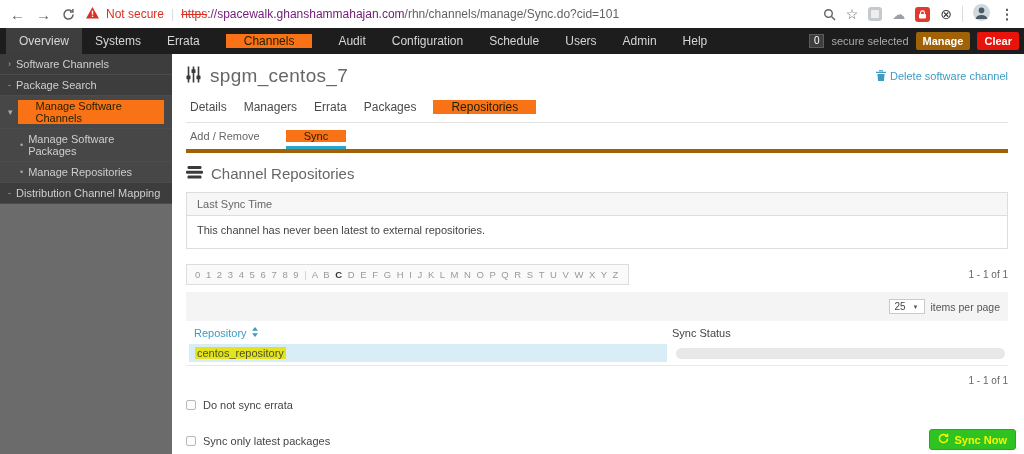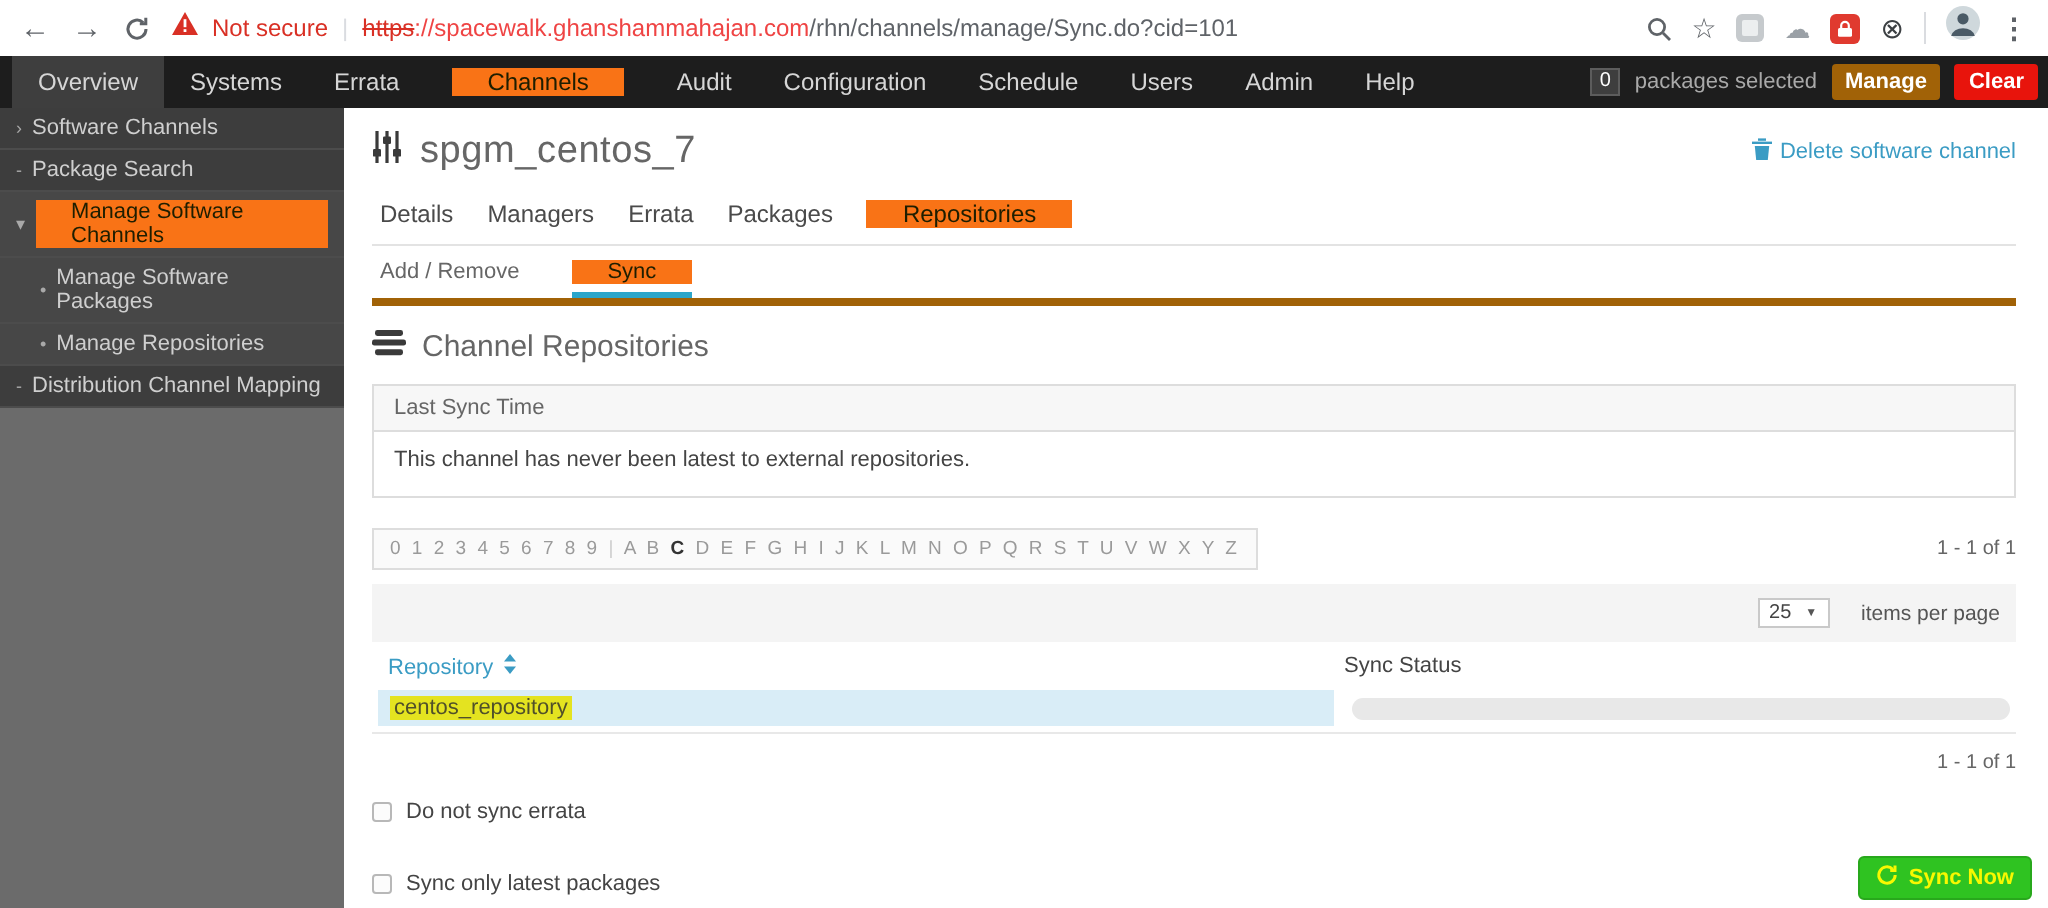--- a/index.html
+++ b/index.html
@@ -7,21 +7,21 @@
   .screen { width:1024px; height:454px; position:relative; overflow:hidden; background:#fff; }
 
   
   .browser-bar { height:28px; display:flex; align-items:center; padding:0 10px; gap:11px; background:#fff; }
   .bicon { color:#5f6368; font-size:15px; line-height:1; cursor:pointer; display:flex; align-items:center; }
   .url-area { display:flex; align-items:center; gap:7px; flex:1; min-width:0; }
   .not-secure { color:#d93025; font-size:12px; }
   .url-sep { color:#dadce0; font-size:12px; }
   .url { font-size:12px; white-space:nowrap; }
   .url .scheme { color:#d93025; text-decoration:line-through; }
-  .url .host { color:#ef4444; }
+  .url .host { color:#701a75; }
   .url .path { color:#5f6368; }
   .browser-right { margin-left:auto; display:flex; align-items:center; gap:10px; }
   .ext-pdf { width:14px; height:14px; border-radius:3px; background:#c6cacd; position:relative; }
   .ext-pdf::after { content:""; position:absolute; left:3px; top:3px; width:8px; height:8px; background:#eceeef; border-radius:1px; }
   .ext-lock { width:15px; height:15px; border-radius:3px; background:#e03a2f; display:flex; align-items:center; justify-content:center; }
   .glyph-cloud { color:#9aa0a6; font-size:13px; }
   .glyph-cx { color:#3c4043; font-size:14px; }
   .glyph-star { color:#5f6368; font-size:14px; }
   .glyph-dots { color:#5f6368; font-size:14px; font-weight:bold; }
   .bdivider { width:1px; height:16px; background:#dadce0; }
@@ -64,21 +64,21 @@
   .panel-head { background:#f7f7f7; border-bottom:1px solid #ddd; padding:5px 10px; font-size:11px; color:#666; }
   .panel-body { padding:8px 10px 12px; font-size:11px; color:#444; }
 
   .alpha-row { display:flex; justify-content:space-between; align-items:center; margin-top:15px; }
   .alpha-box { border:1px solid #ddd; background:#fafafa; padding:4px 8px; font-size:9.5px; color:#9a9a9a; letter-spacing:1.5px; white-space:nowrap; }
   .alpha-box .sep { color:#ccc; }
   .alpha-active { color:#333; font-weight:bold; }
   .pg { font-size:10px; color:#666; }
 
   .table-wrap { margin-top:7px; border-bottom:1px solid #e8e8e8; }
-  .table-toolbar { background:#f4f4f4; padding:7px 8px; display:flex; justify-content:flex-end; align-items:center; gap:16px; }
+  .table-toolbar { background:#f4f4f4; padding:7px 8px; display:flex; justify-content:flex-end; align-items:center; gap:6px; }
   .select-box { border:1px solid #c9c9c9; background:#fff; font-size:10px; color:#444; padding:1px 5px; display:flex; align-items:center; justify-content:space-between; width:36px; cursor:pointer; }
   .select-box .caret { font-size:6px; color:#555; }
   .ipp { font-size:10.5px; color:#555; }
   .thead { display:flex; padding:6px 8px 5px 8px; font-size:11px; }
   .th-repo { width:478px; color:#3b9cc4; display:flex; align-items:center; gap:4px; cursor:pointer; }
   .th-status { color:#444; }
   .trow { display:flex; padding:0 3px 3px 3px; }
   .td-repo { width:478px; background:#d9edf7; padding:3px 6px; font-size:11px; }
   .repo-link { background:#e4e320; color:#50502a; cursor:pointer; padding:0 2px; }
   .td-status { flex:1; display:flex; align-items:center; padding-left:9px; }
@@ -173,21 +173,21 @@
         <span>Users</span>
       </div>
     <div class="nav-item">
         <span>Admin</span>
       </div>
     <div class="nav-item">
         <span>Help</span>
       </div>
     <div class="nav-right">
       <span class="count-badge">0</span>
-      <span class="sys-label">packages selected</span>
+      <span class="sys-label">secure selected</span>
       <span class="btn-manage">Manage</span>
       <span class="btn-clear">Clear</span>
     </div>
   </div>
 
   <div class="content-row">
 
     <div class="sidebar">
       <div class="side-item">
         <span class="pfx">›</span>

